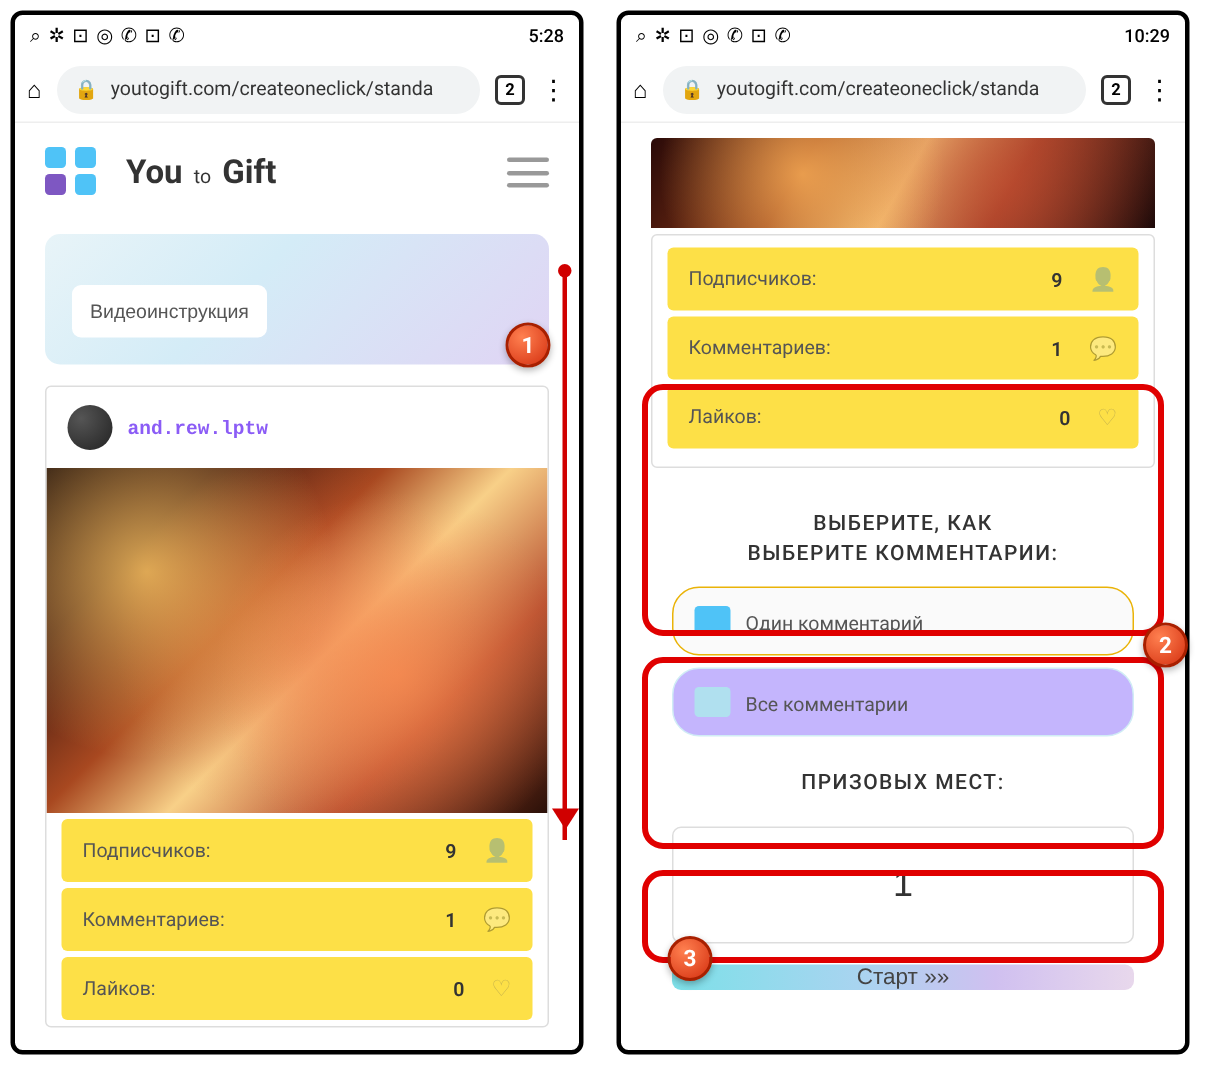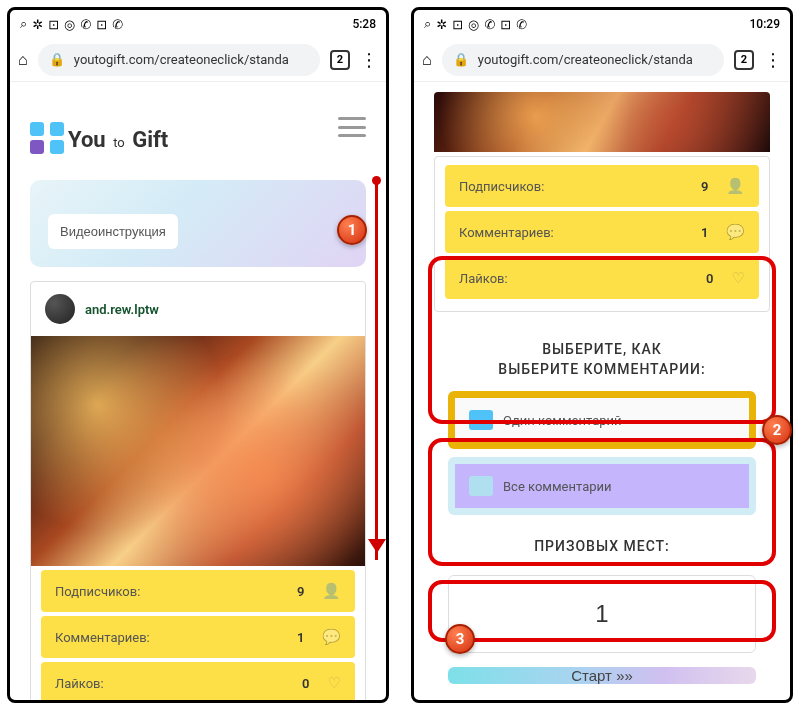--- a/index.html
+++ b/index.html
@@ -18,58 +18,58 @@
 .browserbar { height: 44px; display: flex; align-items: center; padding: 0 8px; gap: 10px; border-bottom: 1px solid #eee; }
 .urlbox { flex: 1; background: #f1f3f4; border-radius: 20px; height: 32px; display: flex; align-items: center; padding: 0 12px; gap: 8px; font-size: 13px; color: #333; overflow: hidden; }
 .tab-count { width: 20px; height: 20px; border: 2px solid #333; border-radius: 4px; display: flex; align-items: center; justify-content: center; font-size: 11px; font-weight: bold; }
 .menu-dots { font-size: 18px; }
 
 
 .content { height: calc(100% - 72px); overflow: hidden; position: relative; }
 
 
 .header-row { display: flex; align-items: center; justify-content: space-between; padding: 16px 20px; }
-.logo { display: flex; align-items: center; gap: 4px; font-size: 22px; font-weight: 700; color: #333; margin-top: 24px; }
+.logo { display: flex; align-items: center; gap: 20px; font-size: 22px; font-weight: 700; color: #333; }
 .logo-icon { width: 34px; height: 34px; position: relative; }
 .logo-icon::before, .logo-icon::after { content: ''; position: absolute; width: 14px; height: 14px; border-radius: 3px; }
 .logo-icon::before { background: #4fc3f7; top: 0; left: 0; box-shadow: 0 18px 0 #7e57c2; }
 .logo-icon::after { background: #4fc3f7; top: 0; right: 0; box-shadow: 0 18px 0 #4fc3f7; }
 .hamburger { width: 28px; height: 20px; display: flex; flex-direction: column; justify-content: space-between; cursor: pointer; }
 .hamburger span { height: 3px; background: #999; border-radius: 2px; }
 
 .promo-card { margin: 8px 20px 14px; padding: 20px 18px 18px; border-radius: 10px; background: linear-gradient(135deg, #e8f4f8 0%, #d4ecf7 40%, #e0d4f4 100%); position: relative; }
 .promo-text { font-size: 14px; color: #444; line-height: 1.4; }
 .promo-text b { font-weight: 700; color: #333; }
 .promo-btn { margin-top: 14px; background: #fff; border: none; border-radius: 6px; padding: 10px 12px; font-size: 13px; color: #555; cursor: pointer; }
 
 .post-card { margin: 0 20px; border: 1px solid #ddd; border-radius: 4px; overflow: hidden; }
 .post-head { display: flex; align-items: center; gap: 10px; padding: 12px 14px; }
 .avatar { width: 30px; height: 30px; border-radius: 50%; background: radial-gradient(circle at 30% 30%, #555, #222); }
-.username { font-size: 13px; font-weight: 600; color: #14532d; }
+.username { font-size: 13px; font-weight: 600; color: #8b5cf6; font-family: Liberation Mono, monospace; }
 
 .nebula { height: 230px; background: 
   radial-gradient(circle at 20% 30%, rgba(255,200,100,0.8), transparent 40%),
   radial-gradient(circle at 70% 60%, rgba(255,140,80,0.7), transparent 45%),
   radial-gradient(circle at 50% 50%, rgba(220,100,60,0.5), transparent 60%),
   linear-gradient(135deg, #1a0a08 0%, #3d1810 20%, #a84820 40%, #f8d088 55%, #b85030 75%, #2a1008 100%); }
 
 .stats-row { display: flex; align-items: center; justify-content: space-between; padding: 12px 14px; margin: 4px 10px; background: #fde047; border-radius: 4px; font-size: 13px; color: #555; }
 .stats-row .val { font-weight: 600; color: #333; margin-right: 18px; }
 .stats-row .ico { opacity: 0.3; font-size: 15px; }
 
 
 .right-content { padding: 10px 20px 0; }
 .nebula-sm { height: 60px; margin: 0 0 4px; border-radius: 4px 4px 0 0; background: 
   radial-gradient(circle at 30% 40%, rgba(255,180,90,0.8), transparent 40%),
   radial-gradient(circle at 70% 50%, rgba(200,80,50,0.6), transparent 45%),
   linear-gradient(120deg, #2a0a08 0%, #8a3818 30%, #f0c078 50%, #a04028 70%, #1a0808 100%); }
 .stats-wrap { border: 1px solid #ddd; border-radius: 4px; padding: 4px 0 8px; margin-bottom: 14px; }
 
 .section-title { text-align: center; font-size: 14px; font-weight: 500; letter-spacing: 1px; color: #333; padding: 14px 0 12px; line-height: 1.4; }
-.opt-row { display: flex; align-items: center; gap: 10px; margin: 0 14px 8px; padding: 12px 14px; background: #fafafa; border: 7px solid #eab308; border-radius: 6px; font-size: 13px; color: #555; }
+.opt-row { display: flex; align-items: flex-end; gap: 10px; margin: 0 14px 8px; padding: 12px 14px; background: #fafafa; border: 1px solid #eab308; border-radius: 18px; font-size: 13px; color: #555; }
 .opt-row.sel { background: #c4b5fd; border-color: #d0ecf5; }
 .opt-ico { width: 24px; height: 20px; border-radius: 3px; }
 .opt-ico.single { background: #4fc3f7; }
 .opt-ico.all { background: #b0e0ef; }
 
 .prize-box { margin: 6px 14px 14px; }
 .prize-input { width: 100%; border: 1px solid #ddd; border-radius: 6px; padding: 24px; text-align: center; font-size: 24px; color: #333; background: #fff; }
 
 .start-btn { display: block; width: calc(100% - 28px); margin: 0 14px; text-align: center; font-size: 15px; font-weight: 500; color: #444; border: none; border-radius: 6px; cursor: pointer; background: linear-gradient(90deg, #7de0e8 0%, #a8d4f0 40%, #d0c0f0 70%, #e8d8ec 100%); }
 

